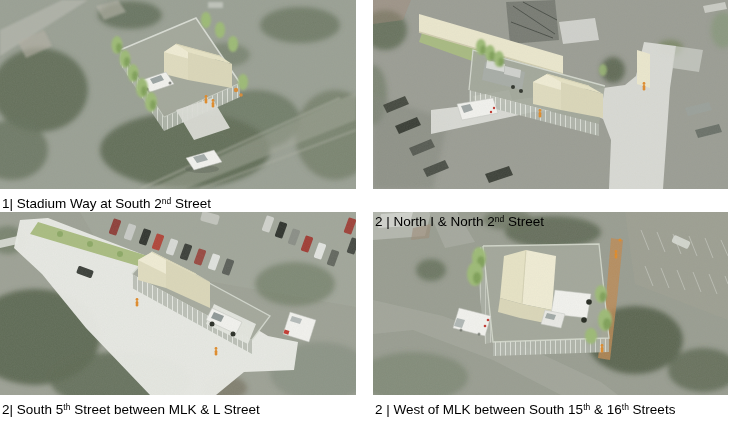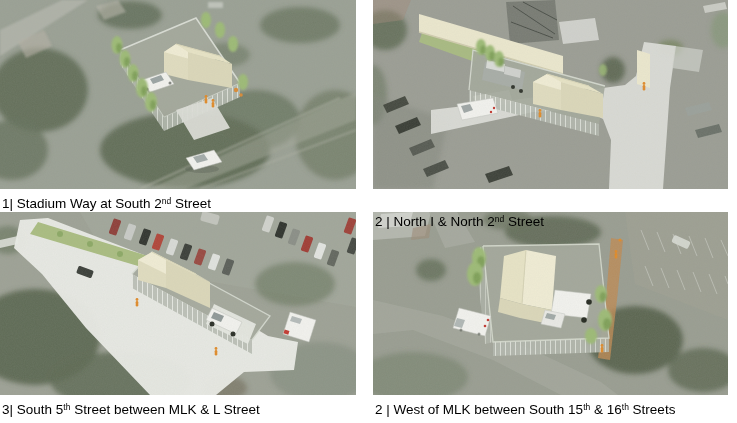--- a/index.html
+++ b/index.html
@@ -396,15 +396,15 @@
         <circle cx="106" cy="122" r="1.5" fill="#555a52" opacity="0.6"></circle>
   </g>
   <rect width="355" height="183" filter="url(#grain)" opacity="0.5"></rect>
 </svg>
 </div>
 
 <div class="cap cap1"><span>1| Stadium Way at South 2</span><span class="sup">nd</span><span> Street</span><span class="sup"></span><span></span></div>
 
 <div class="cap cap2"><span>2 | North I &amp; North 2</span><span class="sup">nd</span><span> Street</span><span class="sup"></span><span></span></div>
 
-<div class="cap cap3"><span>3| South 5</span><span class="sup">th</span><span> Street between MLK &amp; L Street</span><span class="sup"></span><span></span></div>
+<div class="cap cap3"><span>2| South 5</span><span class="sup">th</span><span> Street between MLK &amp; L Street</span><span class="sup"></span><span></span></div>
 
 <div class="cap cap4"><span>2 | West of MLK between South 15</span><span class="sup">th</span><span> &amp; 16</span><span class="sup">th</span><span> Streets</span></div>
 
 </body></html>

